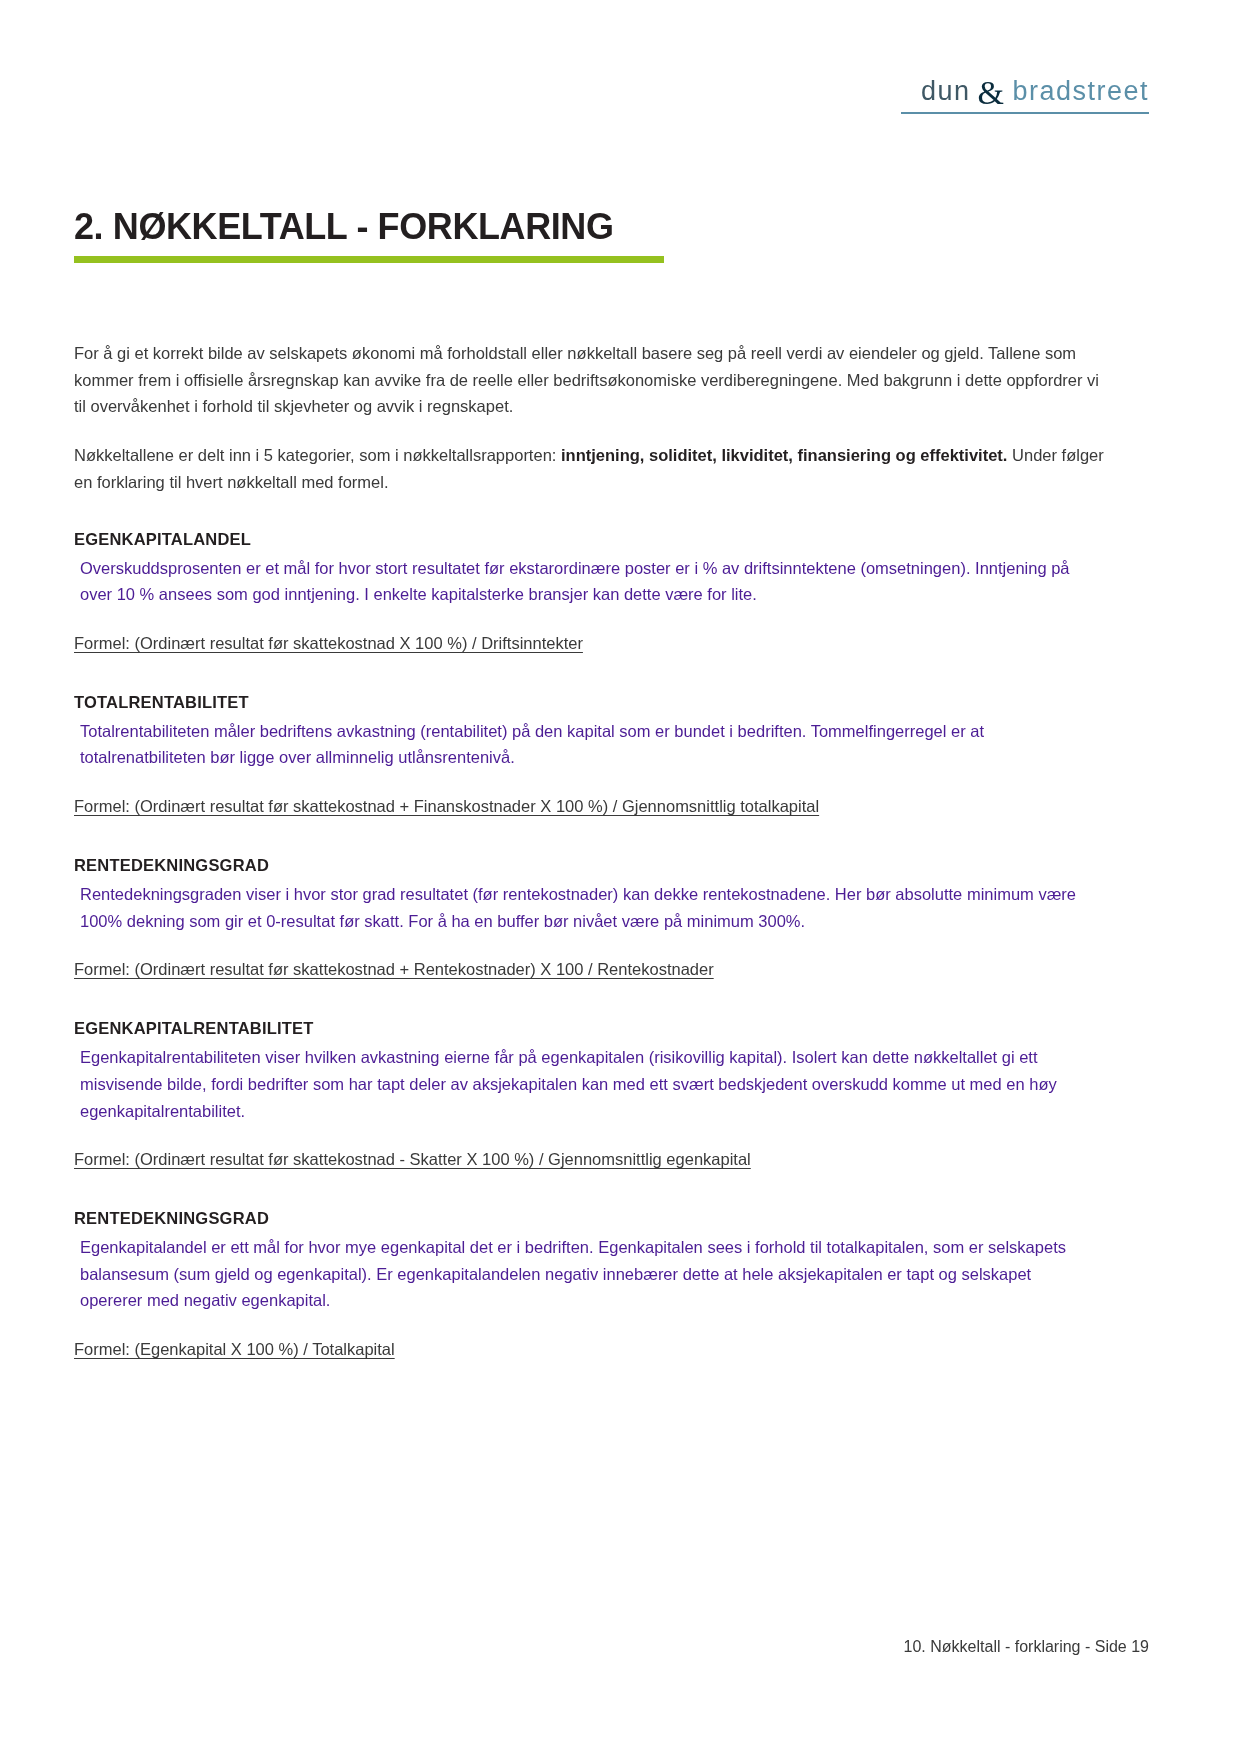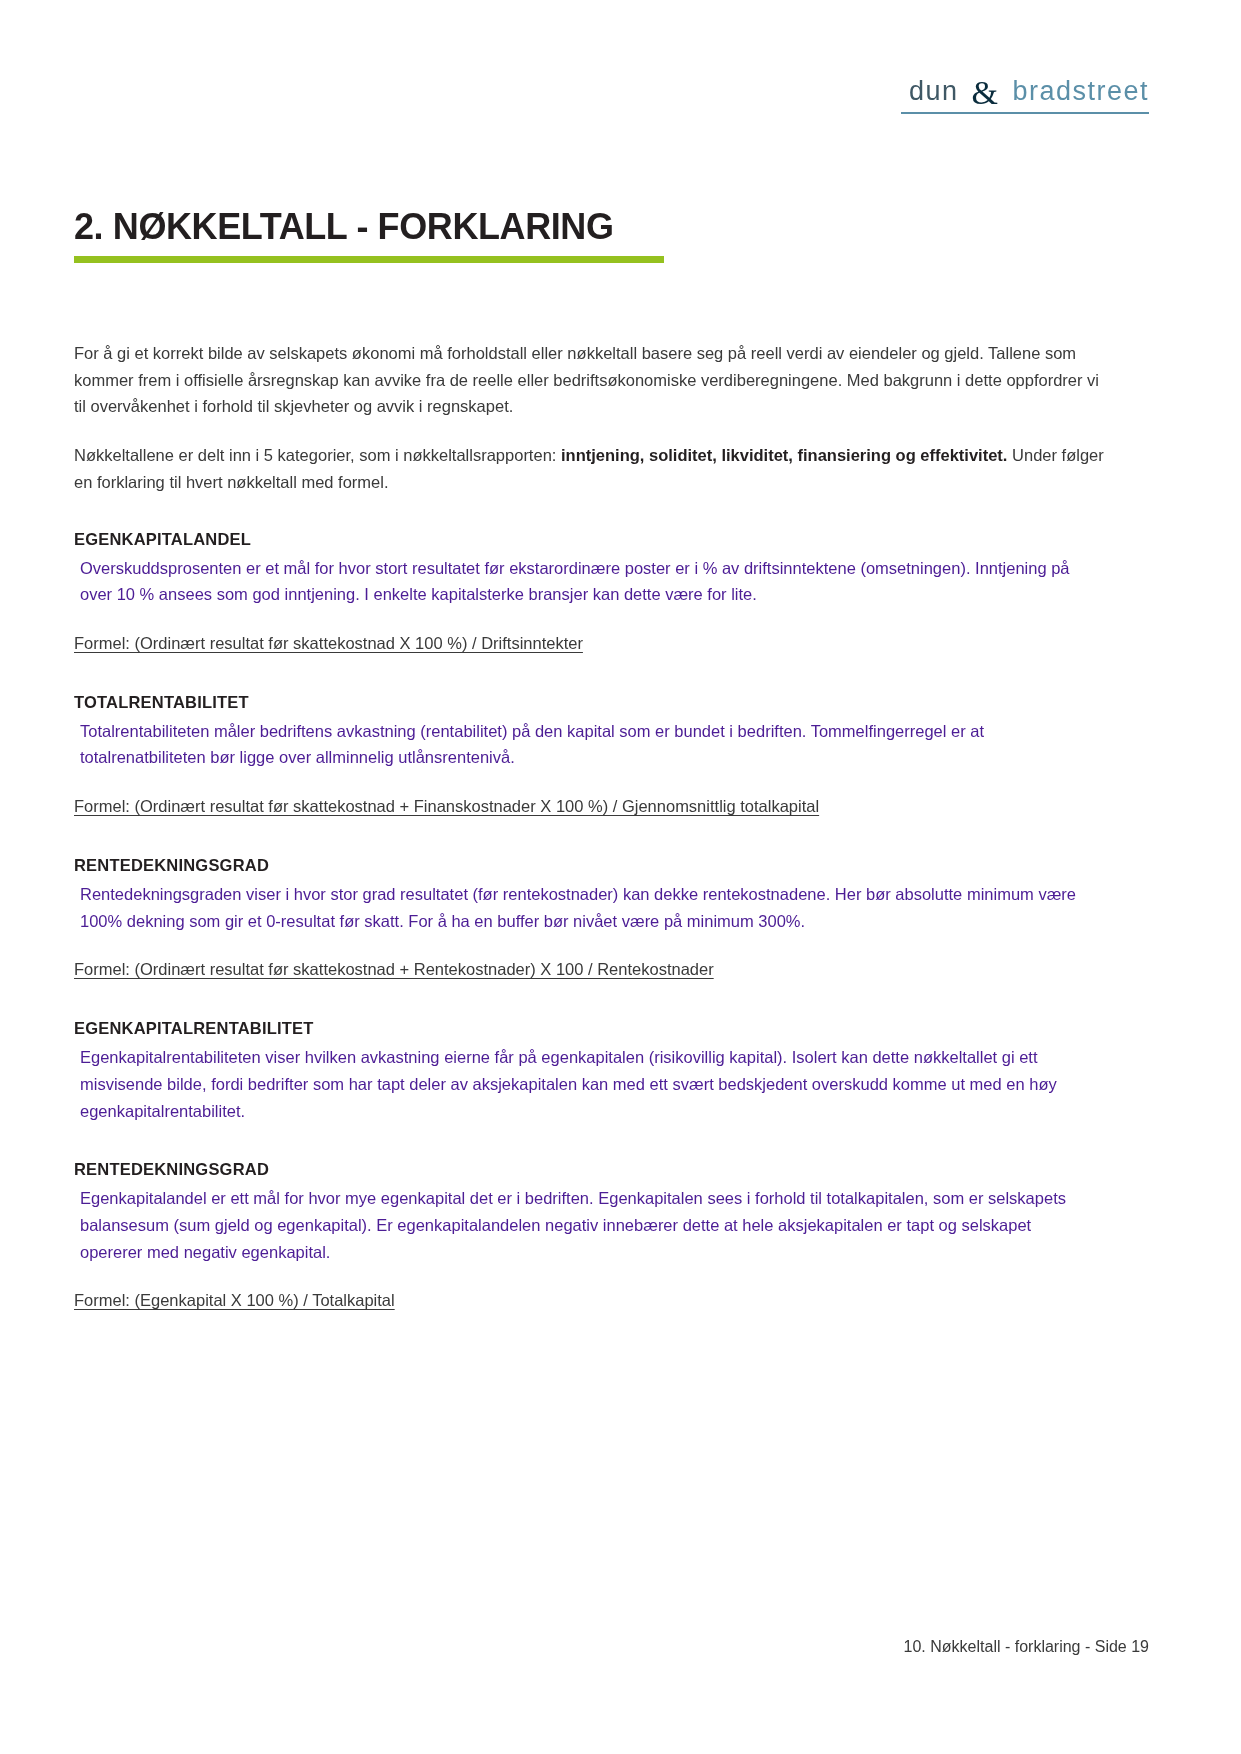--- a/index.html
+++ b/index.html
@@ -21,21 +21,21 @@
     padding: 0;
   }
 
   
   .logo-wrap {
     position: absolute;
     top: 72px;
     right: 92px;
     display: flex;
     align-items: center;
-    gap: 12px;
+    gap: 6px;
     font-size: 27px;
     letter-spacing: 1.5px;
     color: #3f5865;
     font-family: "Liberation Sans", sans-serif;
   }
   .logo-dun { color: #3f5865; }
   .logo-amp {
     color: #0a2c3d;
     font-family: "Liberation Serif", serif;
     font-size: 34px;
@@ -158,20 +158,21 @@
 
     <div class="section">
       <h2 class="sec-head">RENTEDEKNINGSGRAD</h2>
       <p class="sec-body">Rentedekningsgraden viser i hvor stor grad resultatet (før rentekostnader) kan dekke rentekostnadene. Her bør absolutte minimum være 100% dekning som gir et 0-resultat før skatt. For å ha en buffer bør nivået være på minimum 300%.</p>
       <span class="formula">Formel: (Ordinært resultat før skattekostnad + Rentekostnader) X 100 / Rentekostnader</span>
     </div>
 
     <div class="section">
       <h2 class="sec-head">EGENKAPITALRENTABILITET</h2>
       <p class="sec-body">Egenkapitalrentabiliteten viser hvilken avkastning eierne får på egenkapitalen (risikovillig kapital). Isolert kan dette nøkkeltallet gi ett misvisende bilde, fordi bedrifter som har tapt deler av aksjekapitalen kan med ett svært bedskjedent overskudd komme ut med en høy egenkapitalrentabilitet.</p>
+      <span class="formula">Formel: (Ordinært resultat før skattekostnad - Skatter X 100 %) / Gjennomsnittlig egenkapital</span>
     </div>
 
     <div class="section">
       <h2 class="sec-head">RENTEDEKNINGSGRAD</h2>
       <p class="sec-body">Egenkapitalandel er ett mål for hvor mye egenkapital det er i bedriften. Egenkapitalen sees i forhold til totalkapitalen, som er selskapets balansesum (sum gjeld og egenkapital). Er egenkapitalandelen negativ innebærer dette at hele aksjekapitalen er tapt og selskapet opererer med negativ egenkapital.</p>
       <span class="formula">Formel: (Egenkapital X 100 %) / Totalkapital</span>
     </div>
 
   </div>
 

